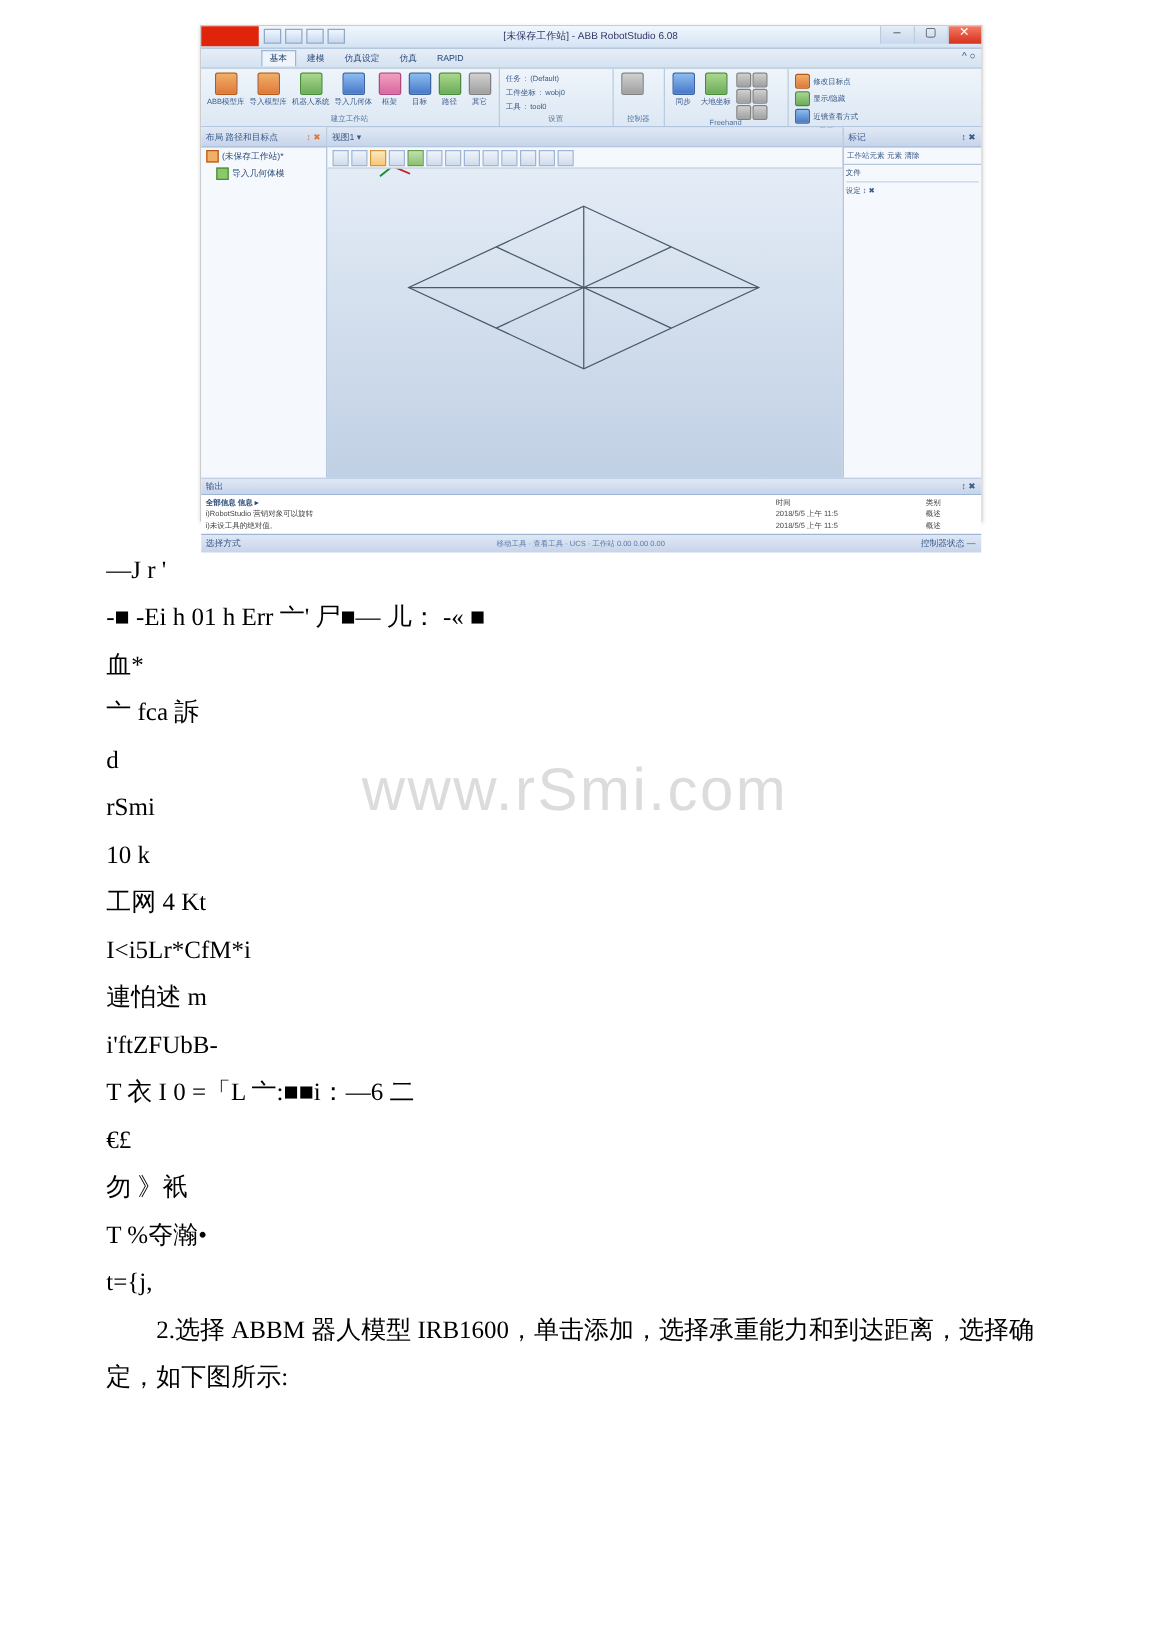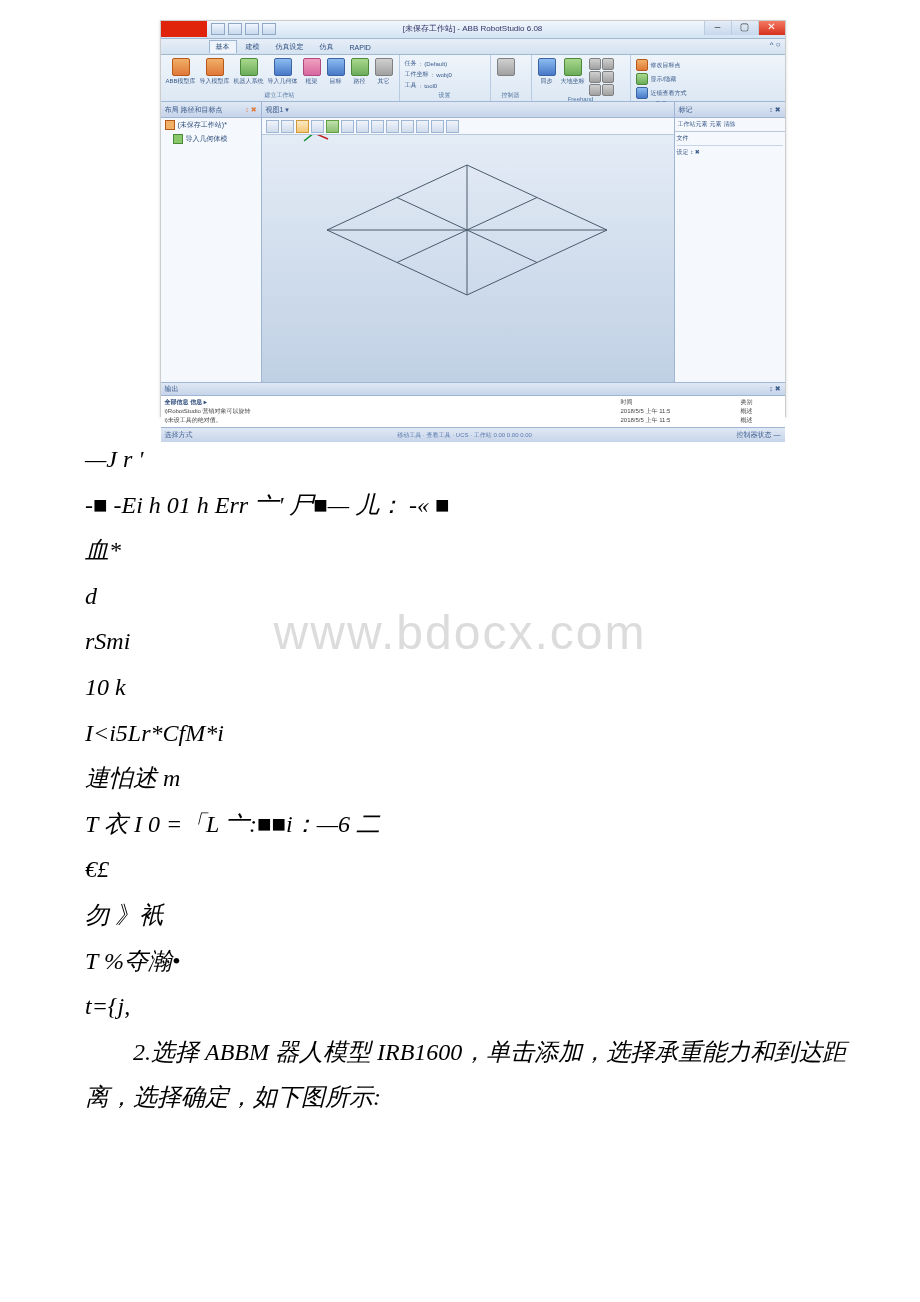--- a/index.html
+++ b/index.html
@@ -262,35 +262,34 @@
       font-size: 7px;
       color: #3a5a8a;
     }
     .statusbar .mid { color:#5a7aac; font-size:6px; }
     .body-text {
       position: relative;
       z-index: 1;
     }
     .body-text p {
       font-family: "Times New Roman", "SimSun", serif;
-      font-size: 24px;
+      font-size: 20px;
       margin: 0;
       line-height: 1.9;
       color: #000;
-      font-style: italic;
     }
     .body-text p.wm { color: #000; }
     .body-text p.final {
       text-indent: 2em;
     }
   </style>
 </head>
 <body>
 
-<div class="watermark">www.bdocx.com</div>
+<div class="watermark">www.rSmi.com</div>
 
 <div class="page">
 
   <div class="screenshot">
 
     <div class="titlebar">
       <div class="left-tag"></div>
       <div class="qats">
         <span class="qat-btn"></span>
         <span class="qat-btn"></span>
@@ -516,25 +515,28 @@
       <span>选择方式</span>
       <span class="mid">移动工具 · 查看工具 · UCS · 工作站 0.00  0.00  0.00</span>
       <span>控制器状态 —</span>
     </div>
   </div>
 
   <div class="body-text">
     <p>—J r '</p>
     <p>-■ -Ei h 01 h Err 亠' 尸■— 儿： -« ■</p>
     <p>血*</p>
+    <p>亠 fca 訴</p>
     <p class="wm">d</p>
     <p>rSmi</p>
     <p>10 k</p>
+    <p>工网 4 Kt</p>
     <p>I&lt;i5Lr*CfM*i</p>
     <p>連怕述 m</p>
+    <p>i'ftZFUbB-</p>
     <p>T 衣 I 0 =「L 亠:■■i：—6 二</p>
     <p>€£</p>
     <p>勿 》衹</p>
     <p>T %夺瀚•</p>
     <p>t={j,</p>
     <p class="final">2.选择 ABBM 器人模型 IRB1600，单击添加，选择承重能力和到达距离，选择确定，如下图所示:</p>
   </div>
 </div>
 
 </body></html>

